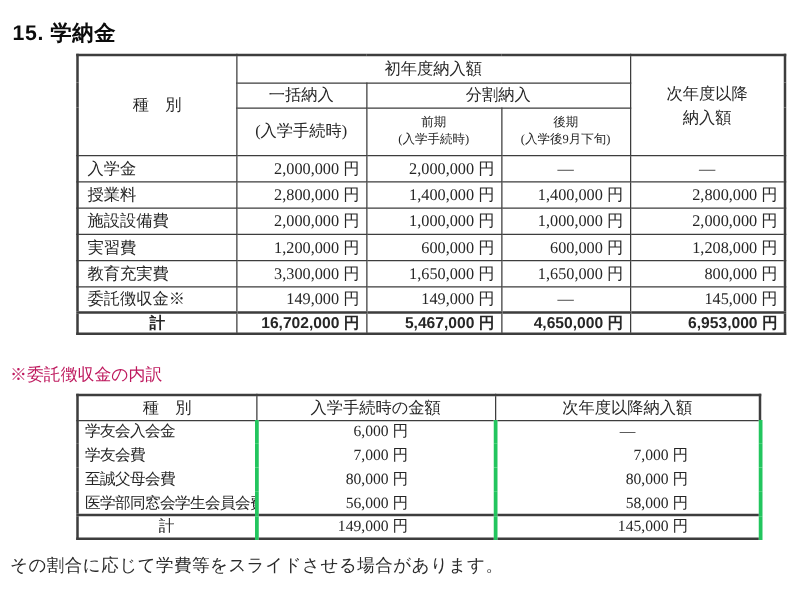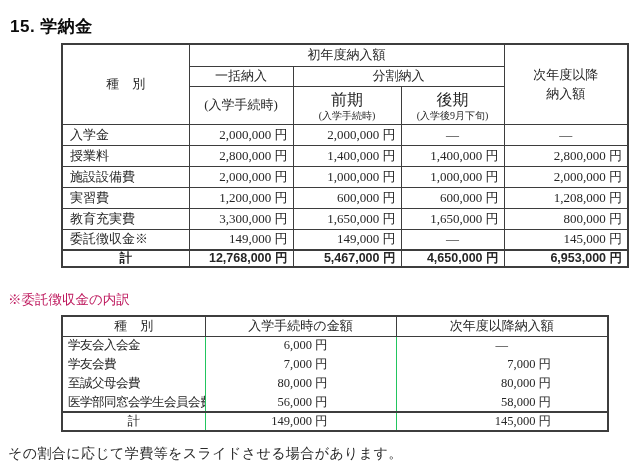--- a/index.html
+++ b/index.html
@@ -49,21 +49,21 @@
   .t1 .dash { text-align: center; }
   .t1 tr.total td { border-top: 2px solid #3d3d3d; }
   .t1 tr.total .val, .t1 tr.total .lbl {
     font-family: "Liberation Sans", "DejaVu Sans", sans-serif;
     font-weight: bold;
     font-size: 12.5px;
   }
   .t1 tr.total .lbl { text-align: center; padding-left: 0; }
   .two-line span { display: block; line-height: 1.5; }
   .sub-head span { display: block; }
-  .sub-head .big { font-size: 16px; line-height: 1.25; padding-top: 2px; }
+  .sub-head .big { font-size: 10px; line-height: 1.25; padding-top: 2px; font-family: Liberation Mono, monospace; }
   .sub-head .note { font-size: 10px; line-height: 1.25; }
   .note-title {
     margin: 23px 0 0 8px;
     font-size: 13.5px;
     color: #be185d;
   }
   .t2 {
     margin: 6px 0 0 61px;
     width: 546px;
     border: 2px solid #3d3d3d;
@@ -76,21 +76,21 @@
     vertical-align: middle;
     text-align: center;
   }
   .t2 th {
     border: 1px solid #3d3d3d;
     height: 20px;
     font-size: 13px;
   }
   .t2 td {
     border-left: 1px solid #3d3d3d;
-    border-right: 1px solid #22c55e;
+    border-right: 3px solid #22c55e;
     font-size: 12.5px;
   }
   .t2 tr.data { height: 19px; }
   .t2 tr.total { height: 16px; }
   .t2 tr.total td { border-top: 2px solid #3d3d3d; }
   .t2 .lbl { text-align: left; padding-left: 5px; letter-spacing: -0.5px; }
   .t2 .val { text-align: right; padding-right: 68px; }
   .t2 .val3 { text-align: right; padding-right: 56px; }
   .t2 .dash { text-align: center; padding: 0; }
   .footer {
@@ -176,21 +176,21 @@
   </tr>
   <tr class="data">
     <td class="lbl">委託徴収金※</td>
     <td class="val">149,000 円</td>
     <td class="val">149,000 円</td>
     <td class="dash">―</td>
     <td class="val">145,000 円</td>
   </tr>
   <tr class="total">
     <td class="lbl">計</td>
-    <td class="val">12,768,000 円</td>
+    <td class="val">16,702,000 円</td>
     <td class="val">5,467,000 円</td>
     <td class="val">4,650,000 円</td>
     <td class="val">6,953,000 円</td>
   </tr>
 </tbody>
   </table>
 
 <div class="note-title">※委託徴収金の内訳</div>
 
 <table class="t2">

